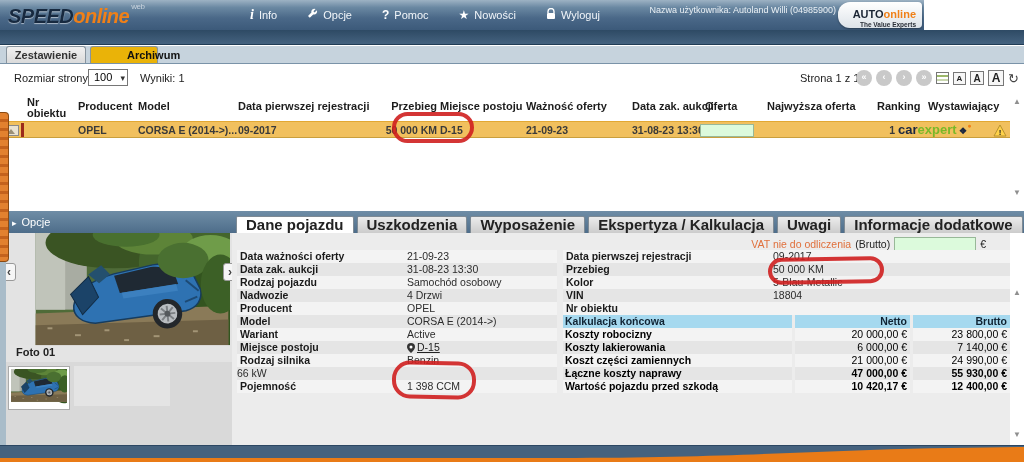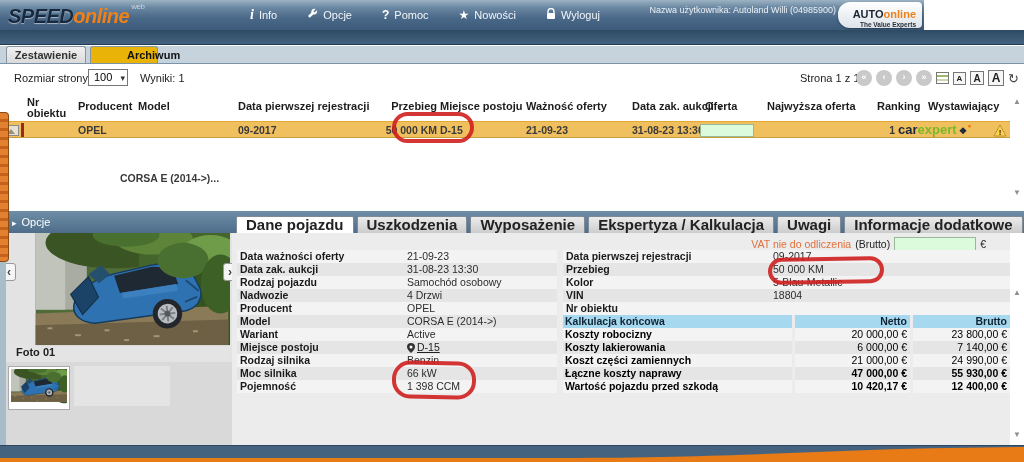--- a/index.html
+++ b/index.html
@@ -200,21 +200,21 @@
   <div class="ghead" style="left:632px;"><span>Data zak. aukcji</span> <span class="sortchev">∨</span></div>
   <div class="ghead" style="left:705px;">Oferta</div>
   <div class="ghead" style="left:767px;">Najwyższa oferta</div>
   <div class="ghead" style="left:877px;">Ranking</div>
   <div class="ghead" style="left:928px;">Wystawiający</div>
 
   <div class="grid-row">
     <div class="rowicon"></div>
     <div class="rowmark"></div>
     <div class="gcell" style="left:78px;">OPEL</div>
-    <div class="gcell" style="left:120px;margin-top:48px;">CORSA E (2014-&gt;)...</div>
+    <div class="gcell" style="left:138px;">CORSA E (2014-&gt;)...</div>
     <div class="gcell" style="left:238px;">09-2017</div>
     <div class="gcell" style="left:380px; width:57px; text-align:right;">50 000 KM</div>
     <div class="gcell" style="left:440px;">D-15</div>
     <div class="gcell" style="left:526px;">21-09-23</div>
     <div class="gcell" style="left:632px;">31-08-23 13:30</div>
     <input class="oferta-input" value="" style="">
     <div class="gcell" style="left:855px; width:40px; text-align:right;">1</div>
     <div class="seller"><span class="sl-car">car</span><span class="sl-expert">expert</span><span class="sl-mark"> ❖</span><span class="sl-dot">●</span></div>
     <div class="warn"><svg width="14" height="13" viewBox="0 0 14 13">
           <path d="M7 1 13 12H1Z" fill="#ffd24a" stroke="#b8922e" stroke-width="1"></path>
@@ -338,21 +338,20 @@
               <circle cx="4" cy="4" r="1.5" fill="#fff"></circle>
             </svg>
             <span>D-15</span>
           </span>
         </div>
       <div class="kv-row rA">
           <span class="kv-label">Rodzaj silnika</span>
           <span class="kv-value">Benzin</span>
         </div>
       <div class="kv-row rB">
-          <span class="kv-label">Moc silnika</span>
           <span class="kv-value">66 kW</span>
         </div>
       <div class="kv-row rA">
           <span class="kv-label">Pojemność</span>
           <span class="kv-value">1 398 CCM</span>
         </div>
     </div>
 
     <div class="right-col">
       <div class="kv-row rA">

